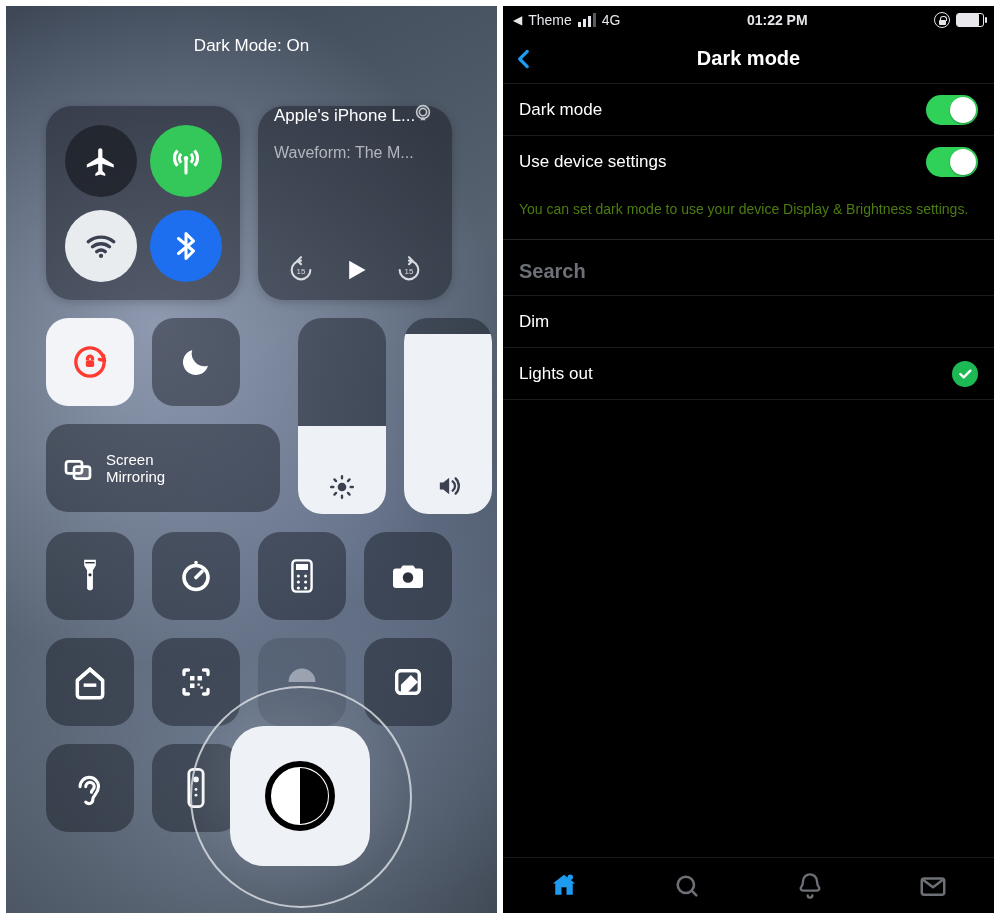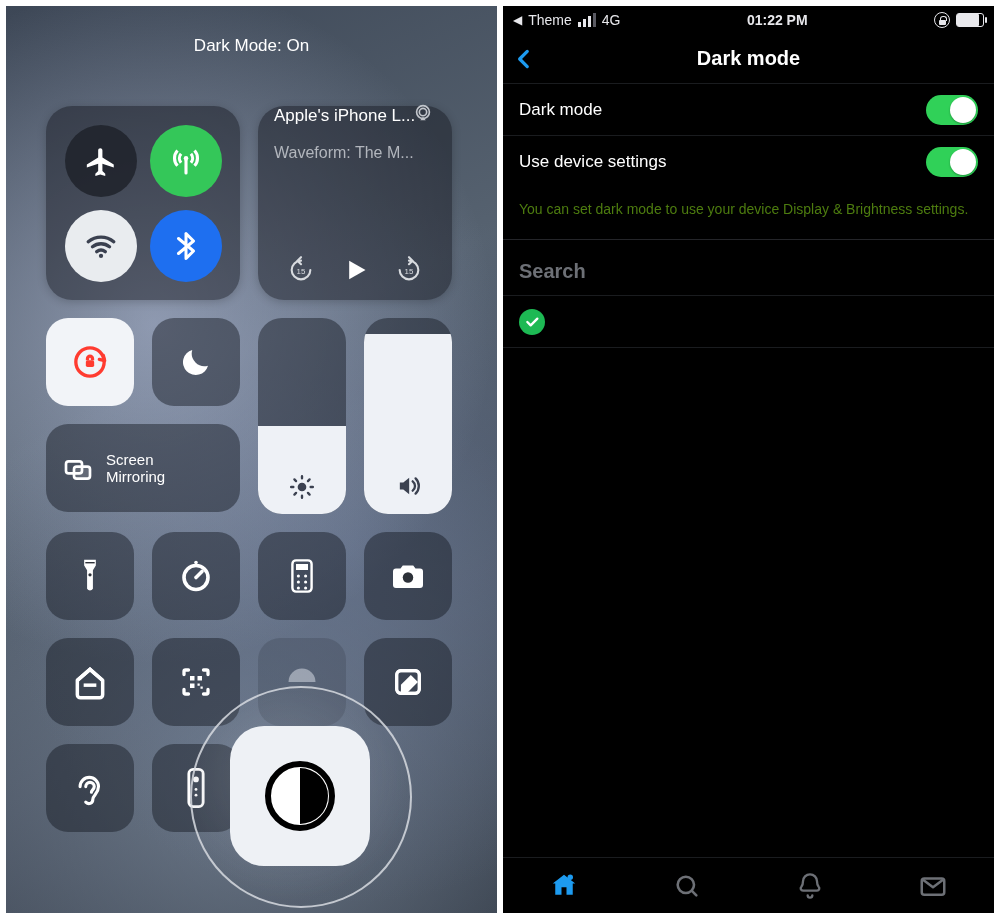--- a/index.html
+++ b/index.html
@@ -91,21 +91,21 @@
     background: #eef1f6;
   }
   .slider-icon {
     position: absolute; left:0; right:0;
     bottom: 14px;
     display:flex; justify-content:center; color:#3b4150;
   }
 
   
   .wide {
-    width: 194px; height: 88px; border-radius: 22px;
+    width: 234px; height: 88px; border-radius: 22px;
     background: rgba(20,24,32,0.46);
     display: flex; align-items: center; gap: 12px;
     padding: 0 16px; color:#fff; font-size:15px;
   }
 
   
   .grid4 {
     display: grid;
     grid-template-columns: repeat(4, 88px);
     grid-auto-rows: 88px;
@@ -484,20 +484,24 @@
       <span class="lbl">Use device settings</span>
       <span class="sw">
           <span class="knob"></span>
         </span>
     </div>
     <div class="row note">You can set dark mode to use your device Display &amp; Brightness settings.</div>
 
     <div class="section-hdr">Search</div>
 
     <div class="row">
+      <span class="lbl">Dim</span>
+    </div>
+    <div class="row">
+      <span class="lbl">Lights out</span>
       <span class="check">
         <svg width="16" height="16" viewBox="0 0 24 24" fill="none" stroke="#fff" stroke-width="3.5" stroke-linecap="round" stroke-linejoin="round">
             <path d="M5 12l5 5L20 7"></path>
           </svg>
       </span>
     </div>
   </div>
 
   <div class="tabbar">
     <div class="tabbtn tab-active">

